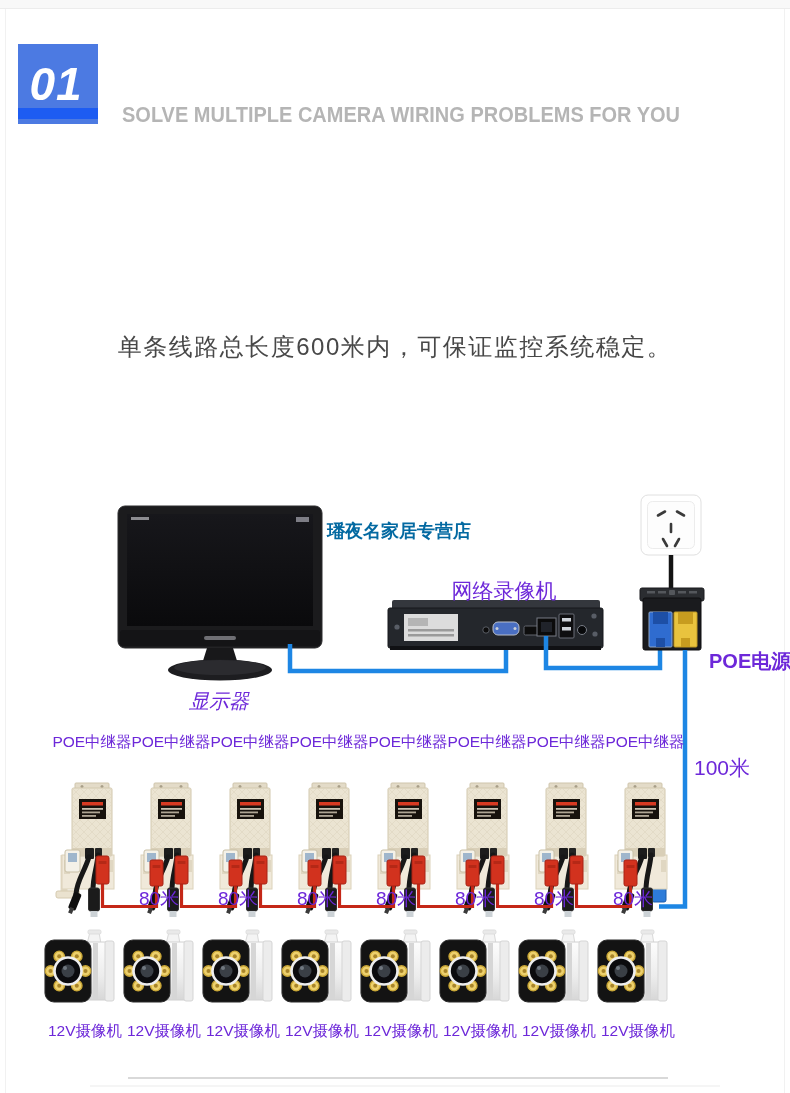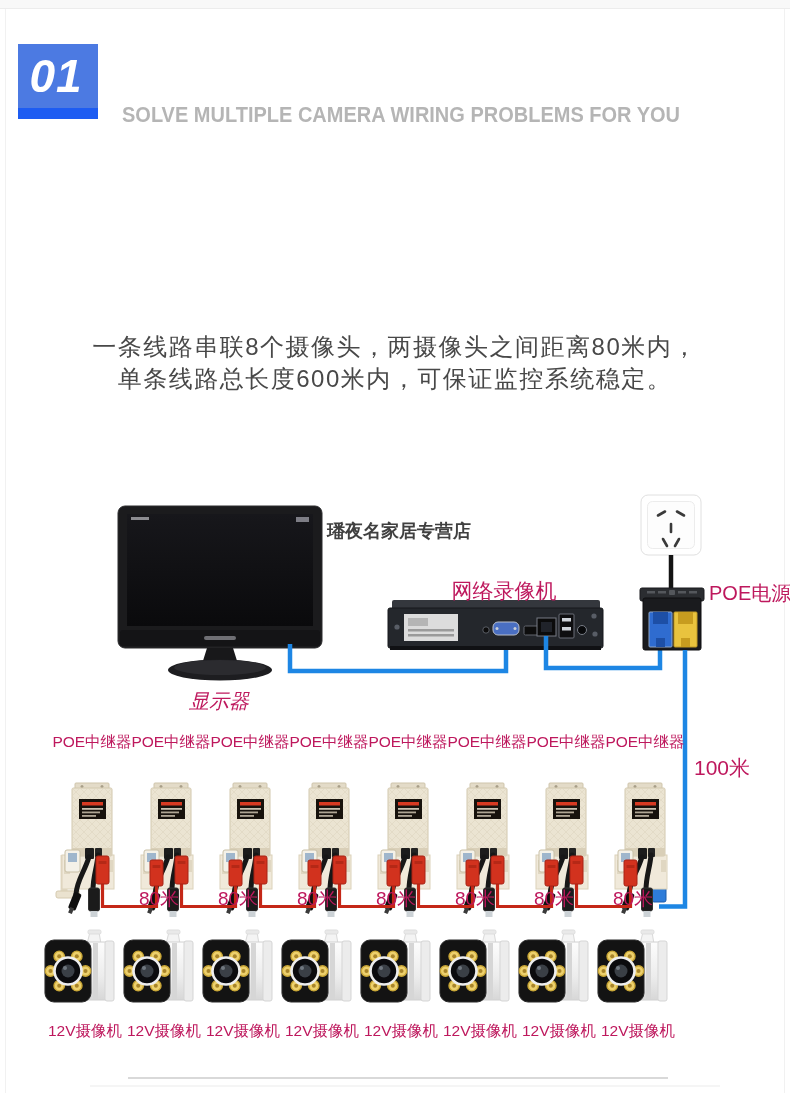--- a/index.html
+++ b/index.html
@@ -4,40 +4,40 @@
 <style>
   html,body{margin:0;padding:0;background:#ffffff;}
   .page{
     position:relative;width:790px;height:1093px;margin:0 auto;background:#ffffff;overflow:hidden;
     font-family:"Liberation Sans","DejaVu Sans",sans-serif;color:#111;
   }
   .edge{position:absolute;top:0;bottom:0;width:1px;background:#f1f1f1;}
   .top-strip{position:absolute;left:0;top:0;width:790px;height:8px;background:#f8f8f8;border-bottom:1px solid #ececec;}
 
   
-  .badge{position:absolute;left:18px;top:44px;width:80px;height:64px;background:var(--badge-bg,#4c7ae2);
+  .badge{position:absolute;left:18px;top:44px;width:80px;height:80px;background:var(--badge-bg,#4c7ae2);
          display:flex;align-items:center;justify-content:center;}
   .badge-num{font-size:46px;font-weight:700;font-style:italic;color:#fff;letter-spacing:1px;padding-right:4px;}
   .badge-bar{position:absolute;left:18px;top:108px;width:80px;height:11px;background:var(--badge-bar,#1d5cf2);}
   .title{position:absolute;left:120px;top:46px;font-size:43px;font-weight:800;color:#0d0d0d;letter-spacing:0.5px;white-space:nowrap;}
   .subtitle{position:absolute;left:122px;top:103px;font-size:21.5px;font-weight:700;color:#b5b5b5;letter-spacing:0px;
             transform:scaleX(.93);transform-origin:left top;white-space:nowrap;}
 
   
   .hero-heading{position:absolute;left:0;top:194px;width:790px;text-align:center;
                 font-size:41px;font-weight:800;color:#166ad8;line-height:59px;letter-spacing:1px;}
   .hero-body{position:absolute;left:0;top:331px;width:790px;text-align:center;
              font-size:24px;color:#484848;line-height:32px;letter-spacing:1.5px;}
 
   
-  .lbl{position:absolute;white-space:nowrap;color:#be185d;}
-  .watermark{left:327px;top:519px;font-size:18px;font-weight:700;color:#404040;}
+  .lbl{position:absolute;white-space:nowrap;color:#6d28d9;}
+  .watermark{left:327px;top:519px;font-size:18px;font-weight:700;color:#0369a1;}
   .lbl-monitor{left:159px;top:688px;width:120px;text-align:center;font-size:20px;font-style:italic;}
   .lbl-nvr{left:419px;top:577px;width:170px;text-align:center;font-size:21px;}
-  .lbl-poe{left:709px;top:580px;font-size:20px;font-weight:400;text-align:right;}
+  .lbl-poe{left:709px;top:648px;font-size:20px;font-weight:700;text-align:right;}
   .lbl-backbone{left:694px;top:754px;font-size:21px;}
   .lbl-repeater{top:732px;width:90px;text-align:center;font-size:15.5px;font-weight:500;}
   .lbl-seg{top:886px;width:62px;text-align:center;font-size:19px;padding-left:29px;}
   .lbl-camera{top:1009px;width:96px;text-align:center;font-size:15.5px;font-weight:500;margin-top:12px;}
 
   .diagram-svg{position:absolute;left:0;top:0;width:790px;height:1093px;}
   .overlay{position:absolute;left:0;top:0;width:790px;height:1093px;pointer-events:none;}
 </style>
 </head>
 <body>
@@ -47,21 +47,20 @@
   <div class="edge" style="left:784px"></div>
   <div class="top-strip"></div>
 
   <div class="badge">
     <span class="badge-num">01</span>
   </div>
   <div class="badge-bar"></div>
   <div class="subtitle">SOLVE MULTIPLE CAMERA WIRING PROBLEMS FOR YOU</div>
 
   <div class="hero-body">
-    <div>一条线路串联8个摄像头，两摄像头之间距离80米内，</div>
     <div>单条线路总长度600米内，可保证监控系统稳定。</div>
   </div>
 
   <svg class="diagram-svg" viewBox="0 0 790 1093">
     <defs>
       <pattern id="diam" width="8" height="8" patternUnits="userSpaceOnUse">
         <path d="M0,4 L4,0 L8,4 L4,8 Z" fill="none" stroke="#ded5c0" stroke-width="0.8"></path>
       </pattern>
       <linearGradient id="screenG" x1="0" y1="0" x2="0" y2="1">
         <stop offset="0" stop-color="#17171b"></stop>

